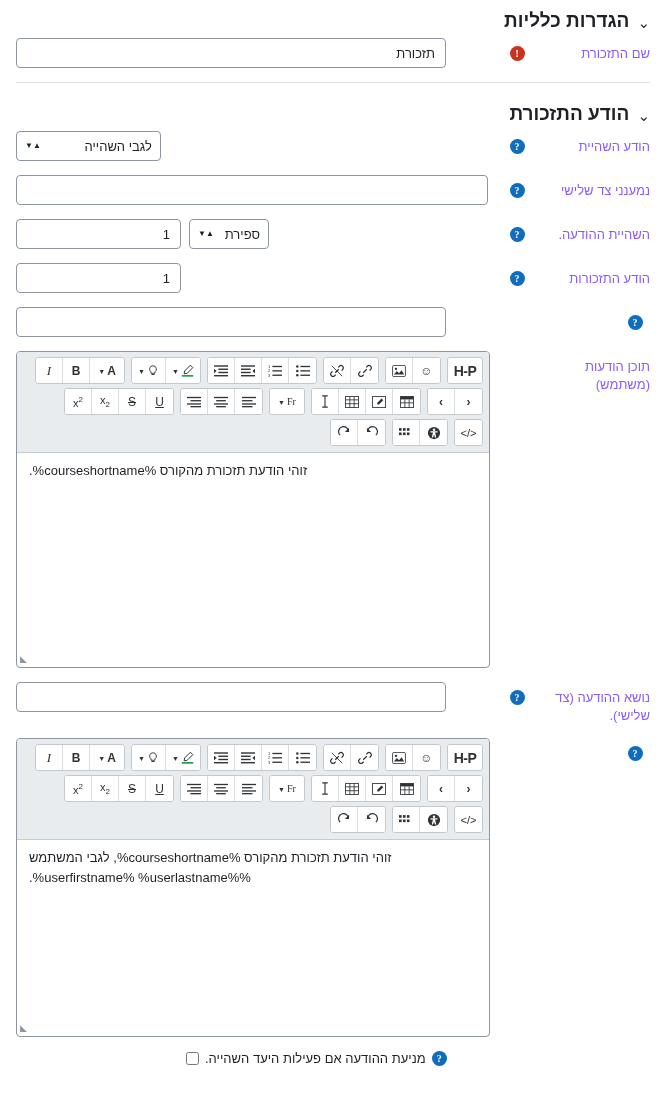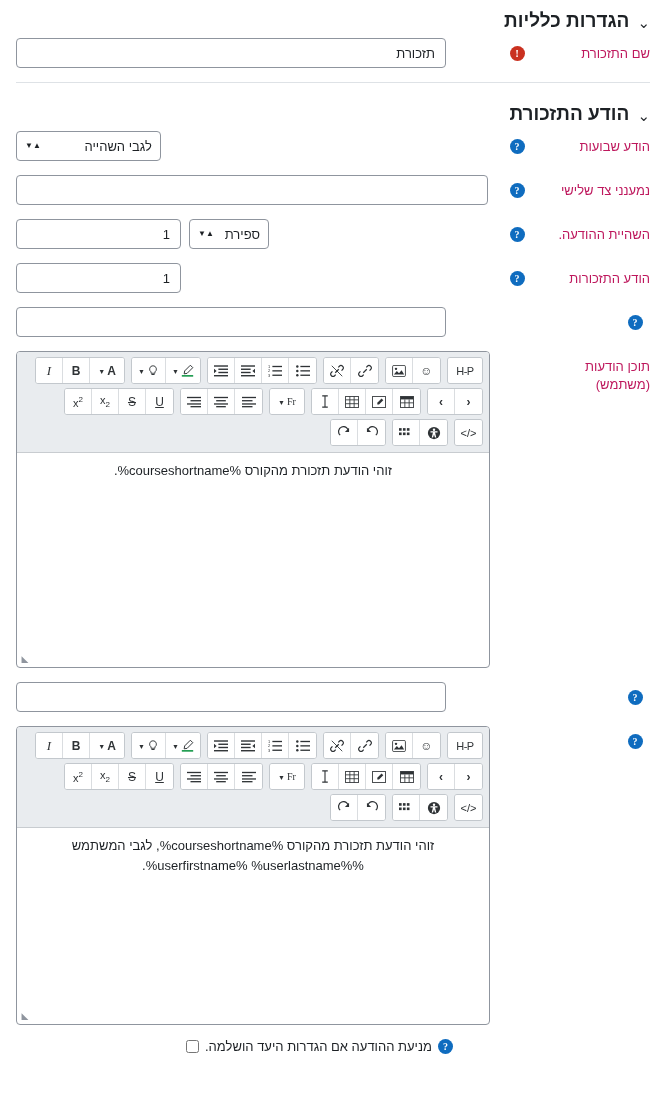--- a/index.html
+++ b/index.html
@@ -53,21 +53,21 @@
     display: flex;
     flex-direction: row;
     align-items: flex-start;
     margin-bottom: 14px;
   }
   .label-col {
     width: 118px;
     flex: 0 0 118px;
     text-align: right;
     font-size: 13px;
-    color: #be185d;
+    color: #8b5cf6;
     line-height: 1.35;
     padding-top: 7px;
   }
   .icon-col {
     width: 30px;
     flex: 0 0 30px;
     display: flex;
     justify-content: center;
     align-items: flex-start;
     padding-top: 8px;
@@ -213,30 +213,30 @@
   .tb-btn .strk { text-decoration: line-through; }
   .tb-btn .sup { font-size: 11px; }
   .tb-btn .sup sup, .tb-btn .sup sub { font-size: 8px; }
   .tb-btn .tri {
     font-size: 7px;
     margin-right: 2px;
     position: relative;
     top: 1px;
   }
   .h5p-badge {
-    font-weight: normal;
-    font-size: 11px;
+    font-weight: bold;
+    font-size: 14px;
     letter-spacing: -0.5px;
   }
   .editor-body {
     min-height: 180px;
     padding: 8px 12px;
     font-size: 13px;
     color: #1d2125;
-    text-align: center;
+    text-align: left;
     direction: rtl;
     line-height: 1.5;
     position: relative;
   }
   .editor-body.tall { height: 198px; }
   .editor-body.short { height: 128px; }
   .resize-grip {
     position: absolute;
     bottom: 2px;
     left: 3px;
@@ -285,21 +285,21 @@
   </div>
 
   <hr class="section-rule">
 
   <div class="section-header">
     <span class="chev">⌄</span>
     <span class="section-title">הודע התזכורת</span>
   </div>
 
   <div class="form-row">
-    <div class="label-col">הודע שבועות</div>
+    <div class="label-col">הודע השהיית</div>
     <div class="icon-col">
         <span class="help-icon">?</span>
       </div>
     <div class="field-col">
       <div class="select-box sel-145">
         <span>לגבי השהייה</span>
         <span class="caret">▲▼</span>
       </div>
     </div>
   </div>
@@ -603,20 +603,21 @@
         </div>
         <div class="editor-body tall">
           <span>זוהי הודעת תזכורת מהקורס %courseshortname%.</span>
           <span class="resize-grip">◣</span>
         </div>
       </div>
     </div>
   </div>
 
   <div class="form-row">
+    <div class="label-col">נושא ההודעה (צד שלישי).</div>
     <div class="icon-col">
         <span class="help-icon">?</span>
       </div>
     <div class="field-col">
       <input class="txt w-430" type="text" value="" style="">
     </div>
   </div>
 
   <div class="form-row">
     <div class="icon-col">
@@ -874,17 +875,17 @@
         <div class="editor-body short">
           <span>זוהי הודעת תזכורת מהקורס %courseshortname%, לגבי המשתמש %%userfirstname% %userlastname%.</span>
           <span class="resize-grip">◣</span>
         </div>
       </div>
     </div>
   </div>
 
   <div class="check-row">
     <span class="help-icon">?</span>
-    <span class="check-label">מניעת ההודעה אם הגדרות היעד הושלמה.</span>
+    <span class="check-label">מניעת ההודעה אם פעילות היעד השהייה.</span>
     <input type="checkbox" style="">
   </div>
 
 </div>
 
 </body></html>

